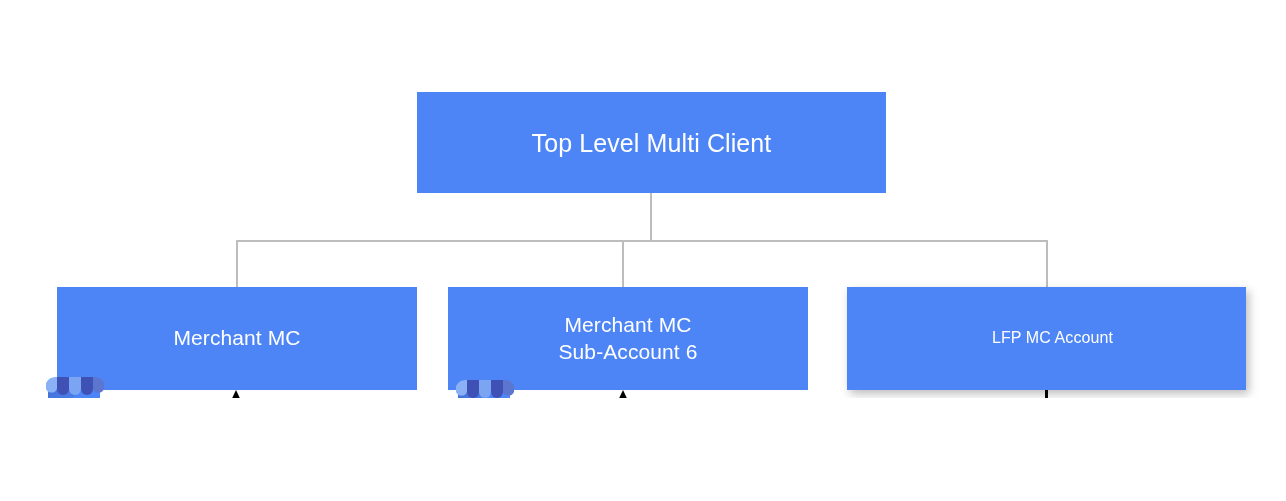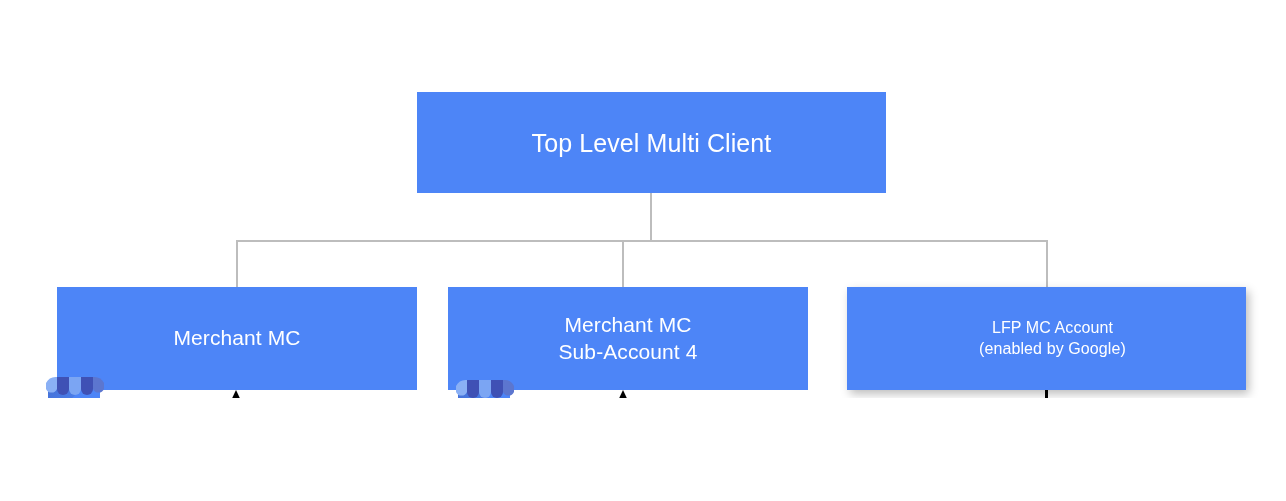--- a/index.html
+++ b/index.html
@@ -146,26 +146,25 @@
   <div class="node" id="node-root">
     <span class="ln">Top Level Multi Client</span>
   </div>
 
   <div class="node" id="node-sub1">
     <span class="ln">Merchant MC</span>
   </div>
 
   <div class="node" id="node-sub2">
     <span class="ln">Merchant MC</span>
-    <span class="ln">Sub-Account 4</span>
+    <span class="ln">Sub-Account 6</span>
   </div>
 
   <div class="node" id="node-lfp">
     <span class="ln">LFP MC Account</span>
-    <span class="ln">(enabled by Google)</span>
   </div>
 
   <svg class="gmb-icon" id="gmb-1" viewBox="0 0 72 72">
     <defs>
       <clipPath id="bodyClip1">
           <path d="M10 25 h52 v31 a4 4 0 0 1 -4 4 h-44 a4 4 0 0 1 -4 -4 z"></path>
         </clipPath>
       <linearGradient id="shade1" x1="0" y1="0" x2="1" y2="1">
         <stop offset="0%" stop-color="#3f62bd"></stop>
         <stop offset="100%" stop-color="#3f62bd" stop-opacity="0"></stop>

